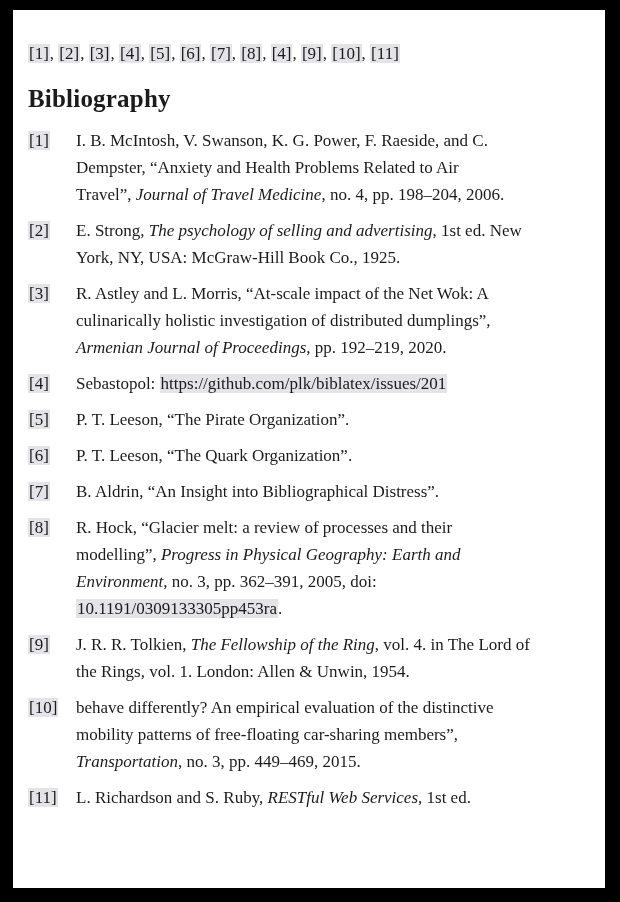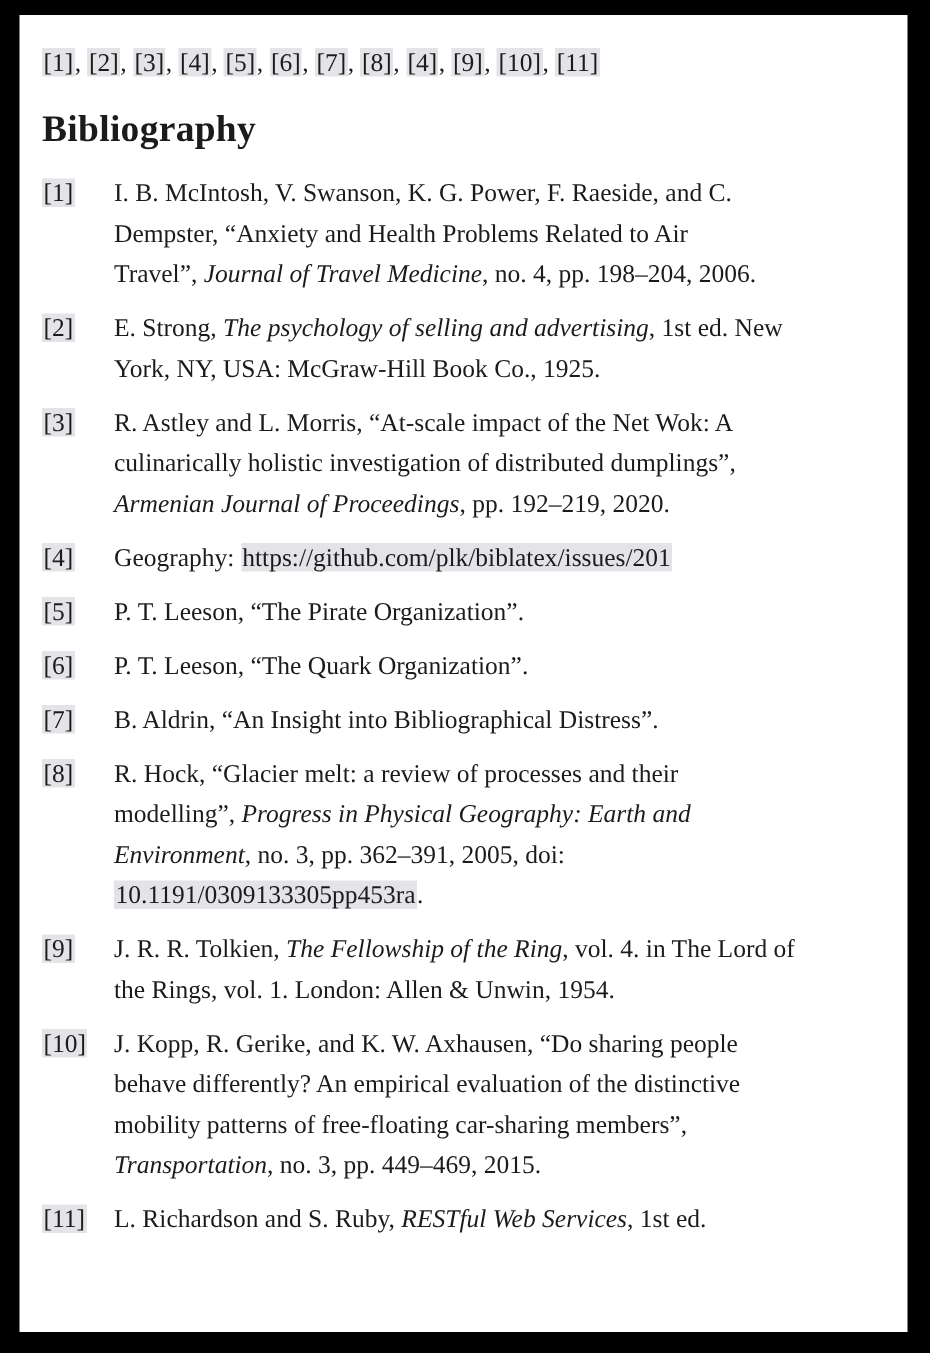--- a/index.html
+++ b/index.html
@@ -16,20 +16,21 @@
     background: #ffffff;
     color: #1b1b1b;
     box-sizing: border-box;
     padding: 18px 10px 0 15px;
     overflow: hidden;
   }
   .citation-line {
     font-size: 17px;
     line-height: 27px;
     white-space: nowrap;
+    margin-top: 12px;
   }
   .hl {
     background: #e3e3e8;
     padding: 0 1px;
   }
   .doc-heading {
     font-size: 25px;
     line-height: 32px;
     font-weight: bold;
     margin: 16px 0 0 0;
@@ -86,21 +87,21 @@
         <div class="labcol"><span class="hl">[3]</span></div>
         <div class="refbody">
           <div class="line"><span>R. Astley and L. Morris, “At-scale impact of the Net Wok: A</span></div>
           <div class="line"><span>culinarically holistic investigation of distributed dumplings”,</span></div>
           <div class="line"><span class="it">Armenian Journal of Proceedings</span><span>, pp. 192–219, 2020.</span></div>
         </div>
       </div>
       <div class="entry">
         <div class="labcol"><span class="hl">[4]</span></div>
         <div class="refbody">
-          <div class="line"><span>Geography: </span><span class="hl">https://github.com/plk/biblatex/issues/201</span></div>
+          <div class="line"><span>Sebastopol: </span><span class="hl">https://github.com/plk/biblatex/issues/201</span></div>
         </div>
       </div>
       <div class="entry">
         <div class="labcol"><span class="hl">[5]</span></div>
         <div class="refbody">
           <div class="line"><span>P. T. Leeson, “The Pirate Organization”.</span></div>
         </div>
       </div>
       <div class="entry">
         <div class="labcol"><span class="hl">[6]</span></div>
@@ -126,21 +127,20 @@
       <div class="entry">
         <div class="labcol"><span class="hl">[9]</span></div>
         <div class="refbody">
           <div class="line"><span>J. R. R. Tolkien, </span><span class="it">The Fellowship of the Ring</span><span>, vol. 4. in The Lord of</span></div>
           <div class="line"><span>the Rings, vol. 1. London: Allen &amp; Unwin, 1954.</span></div>
         </div>
       </div>
       <div class="entry">
         <div class="labcol"><span class="hl">[10]</span></div>
         <div class="refbody">
-          <div class="line"><span>J. Kopp, R. Gerike, and K. W. Axhausen, “Do sharing people</span></div>
           <div class="line"><span>behave differently? An empirical evaluation of the distinctive</span></div>
           <div class="line"><span>mobility patterns of free-floating car-sharing members”,</span></div>
           <div class="line"><span class="it">Transportation</span><span>, no. 3, pp. 449–469, 2015.</span></div>
         </div>
       </div>
       <div class="entry">
         <div class="labcol"><span class="hl">[11]</span></div>
         <div class="refbody">
           <div class="line"><span>L. Richardson and S. Ruby, </span><span class="it">RESTful Web Services</span><span>, 1st ed.</span></div>
         </div>

